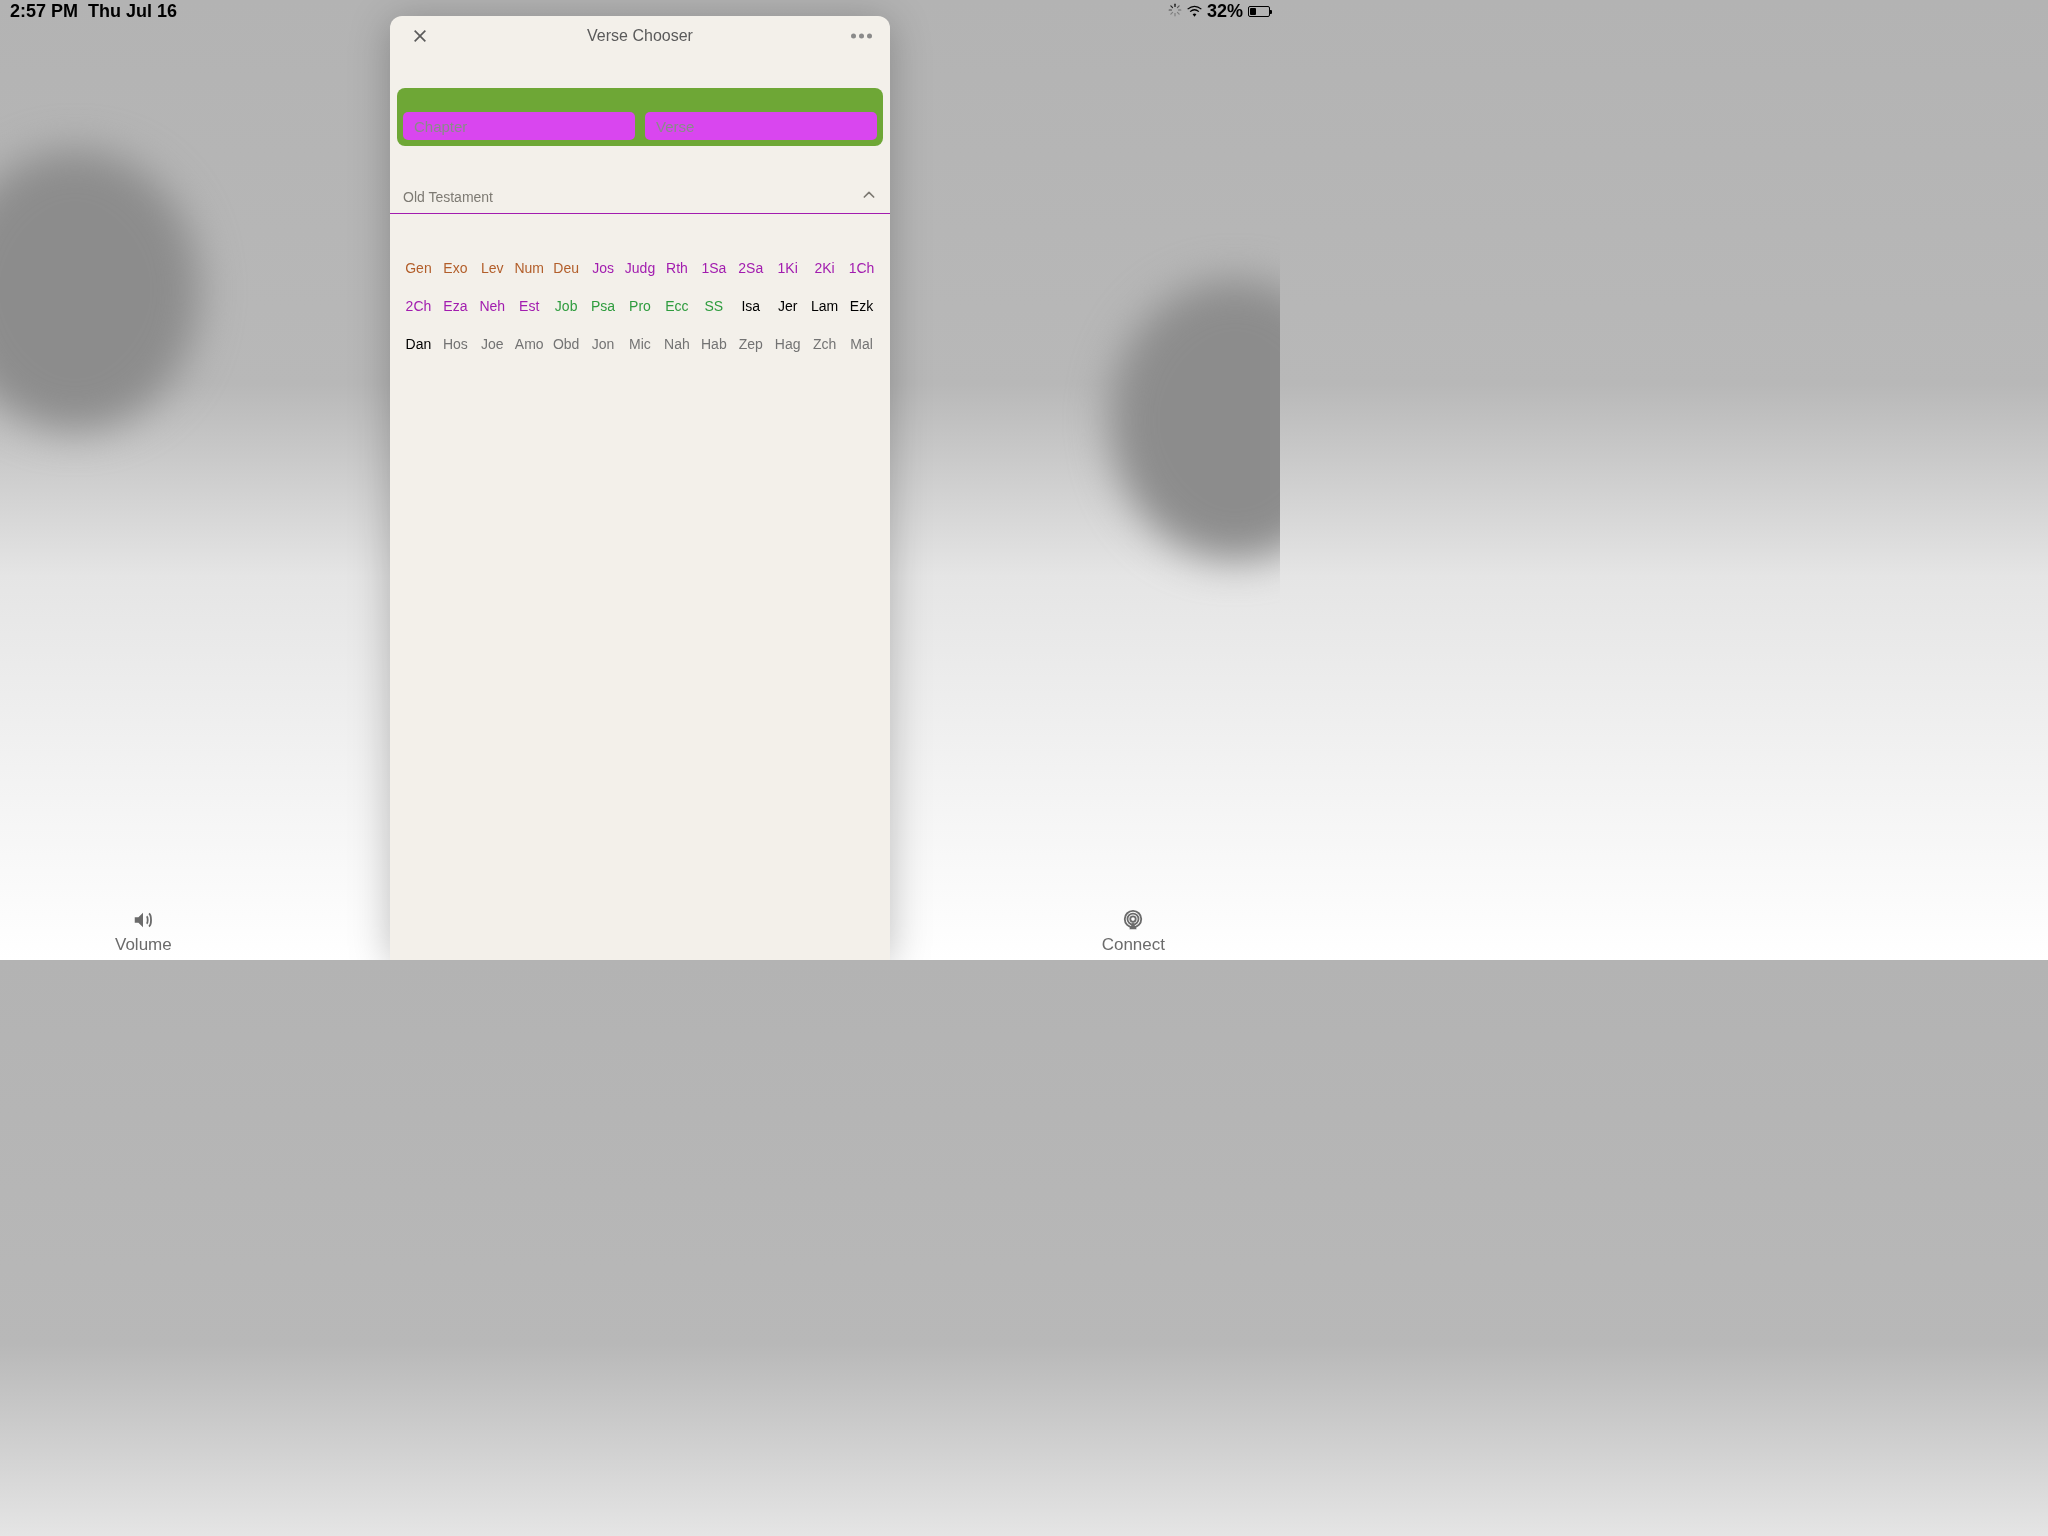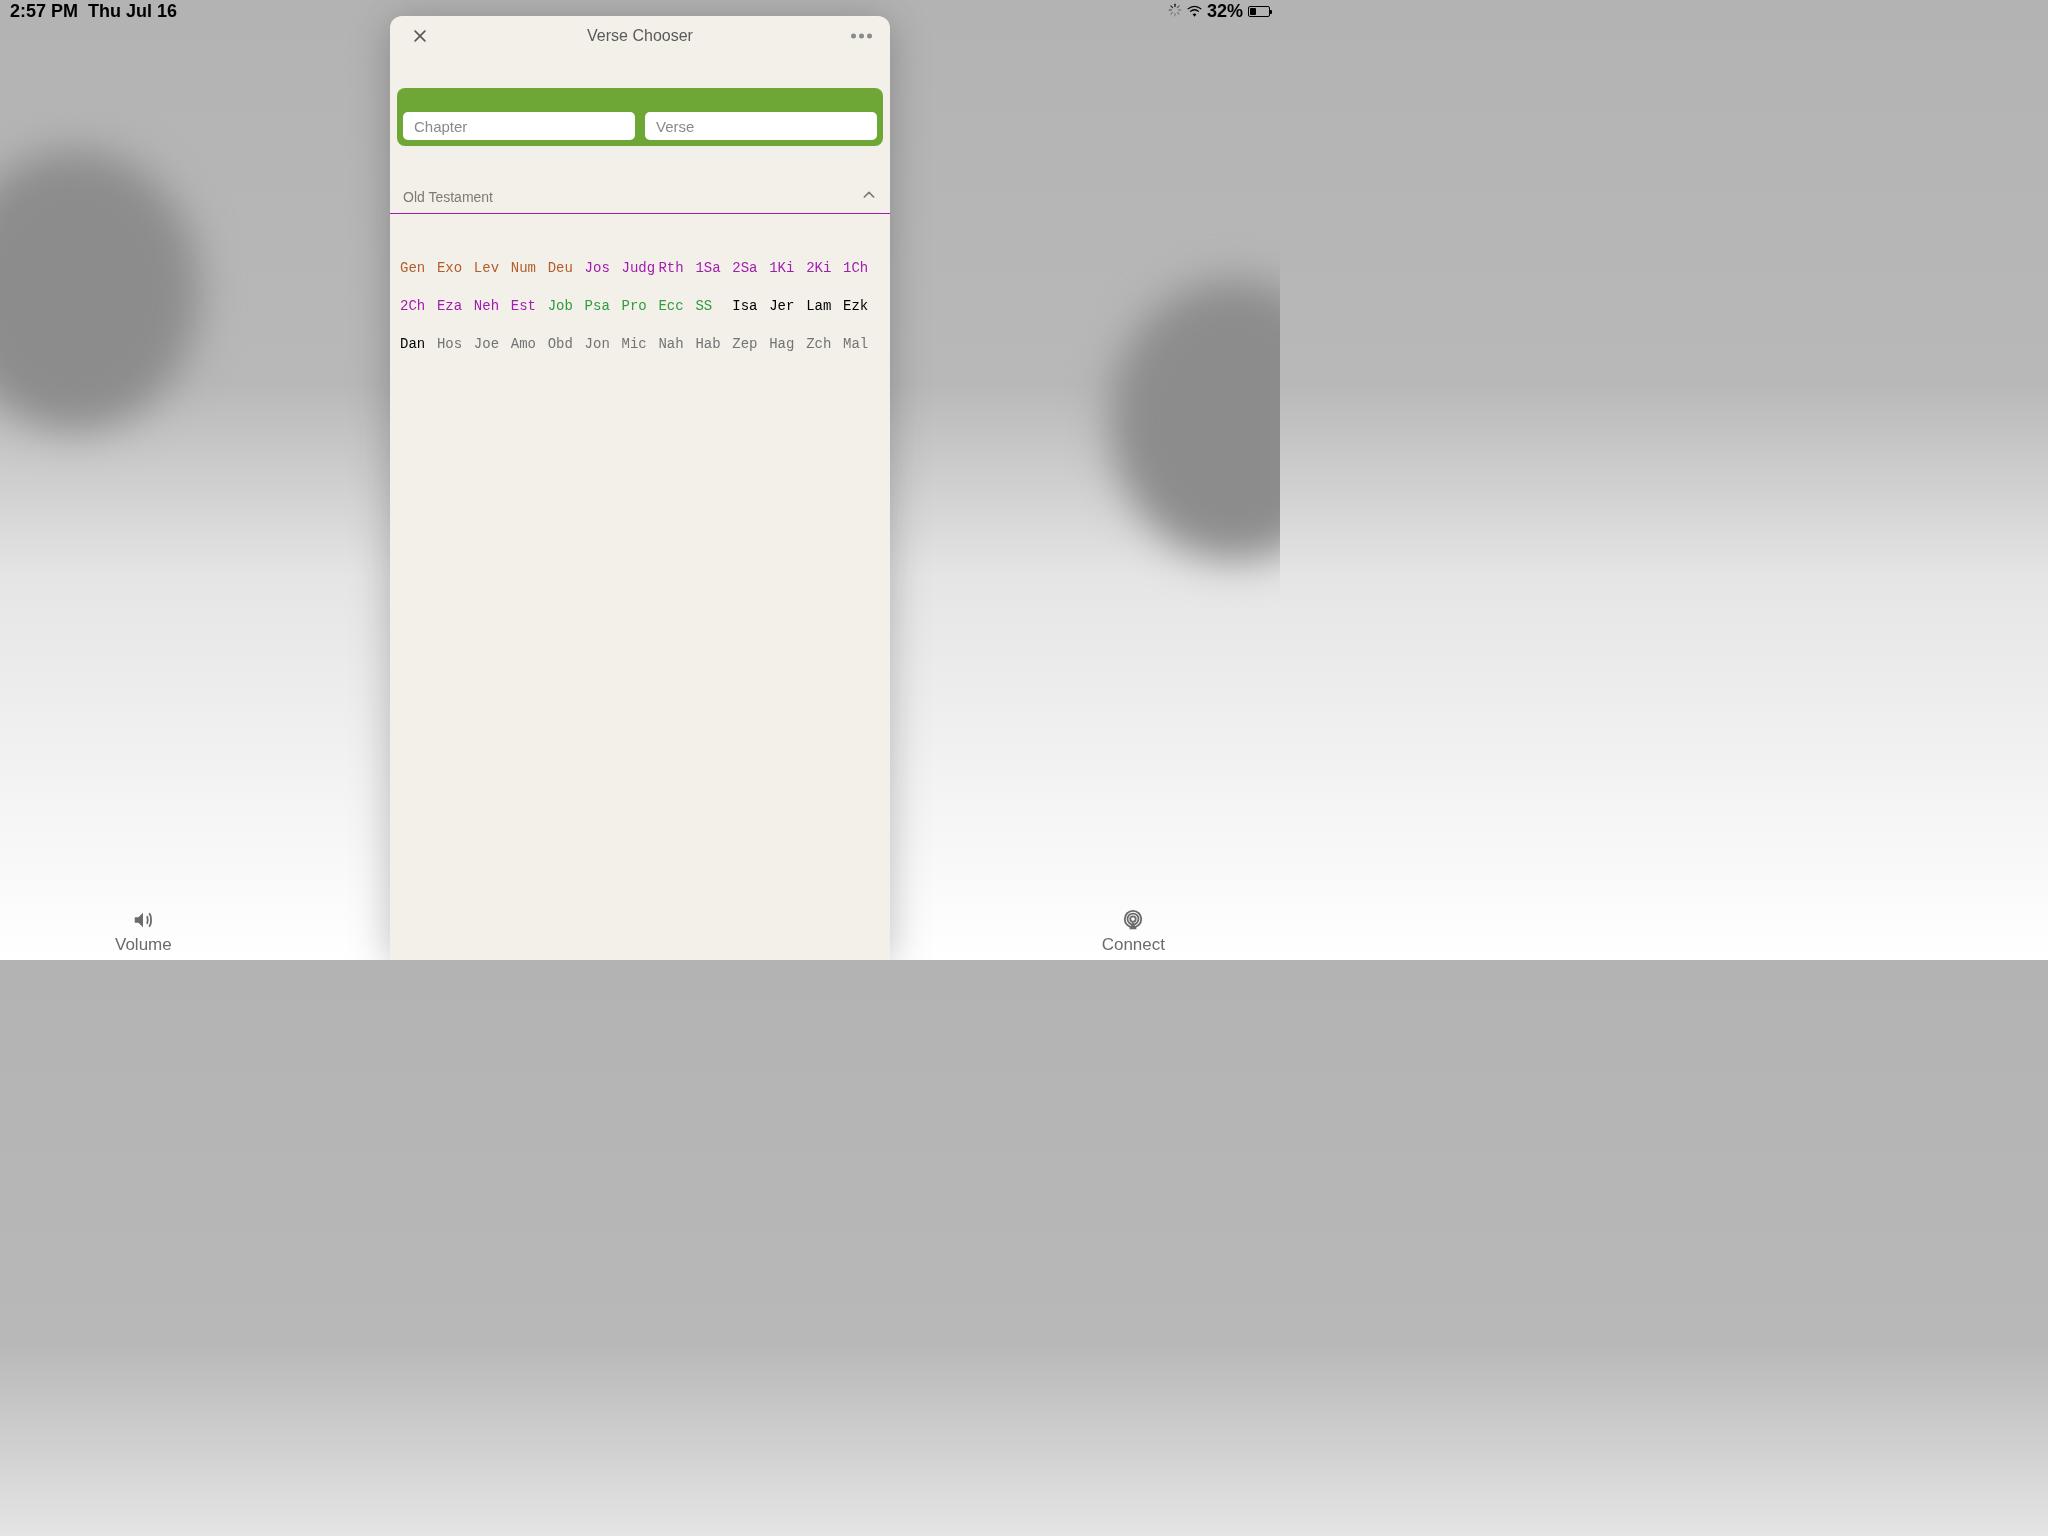--- a/index.html
+++ b/index.html
@@ -98,45 +98,44 @@
       gap: 10px;
     }
     .search-area input {
       flex: 1;
       height: 28px;
       border: none;
       border-radius: 5px;
       padding: 0 11px;
       font-size: 15px;
       color: #333;
-      background: #ffffff;
+      background: #d946ef;
     }
     .search-area input::placeholder { color: #8a8a8a; }
     .section-header {
       display: flex;
       align-items: center;
       justify-content: space-between;
       padding: 6px 13px 6px 13px;
       border-bottom: 1px solid #a21caf;
       margin-top: 3px;
     }
     .section-title { color: #7d7a73; font-size: 14px; }
     .chevron { color: #7d7a73; }
     .books-grid {
       display: grid;
       grid-template-columns: repeat(13, 1fr);
       padding: 14px 10px;
       row-gap: 22px;
     }
     .book {
-      text-align: left;
+      text-align: center;
       font-size: 14px;
       font-weight: 500;
       cursor: pointer;
-      font-family: Liberation Mono, monospace;
     }
     .c-brown  { color: #b25e2a; }
     .c-olive  { color: #a21caf; }
     .c-green  { color: #2e9c3e; }
     .c-teal   { color: #000000; }
     .c-purple { color: #737373; }
   </style>
 </head>
 <body>
 

